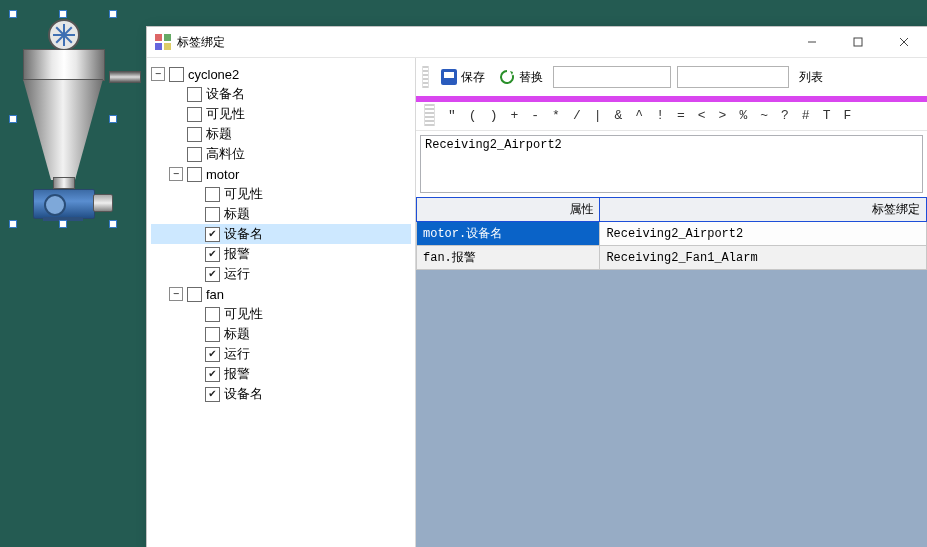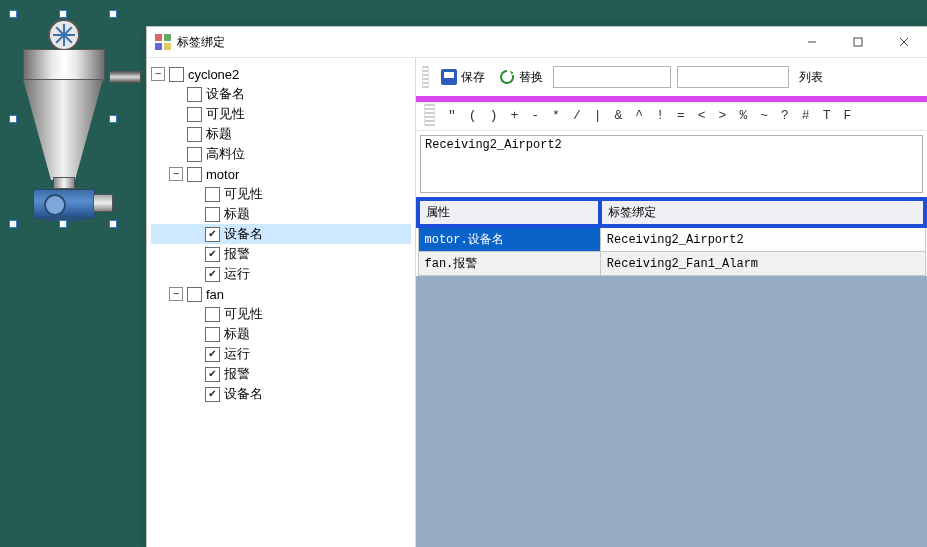--- a/index.html
+++ b/index.html
@@ -290,24 +290,24 @@
     margin:0 0 0 0;
   }
   table.grid {
     border-collapse:collapse;
     width:100%;
     background:#fff;
     font-family:"SimSun","Courier New",monospace;
     font-size:12px;
   }
   table.grid th {
-    text-align:left;
+    text-align:right;
     font-weight:normal;
     background:#eef0f3;
-    border:4px solid #1d4ed8;
+    border:1px solid #1d4ed8;
     padding:3px 6px;
     font-family:"Microsoft YaHei", sans-serif;
   }
   table.grid td {
     border:1px solid #c7c7c7;
     padding:3px 6px;
     background:#fdfdfd;
   }
   table.grid tbody tr:nth-child(even) td { background:#f1f1f1; }
   table.grid tbody tr.selected td:first-child {

